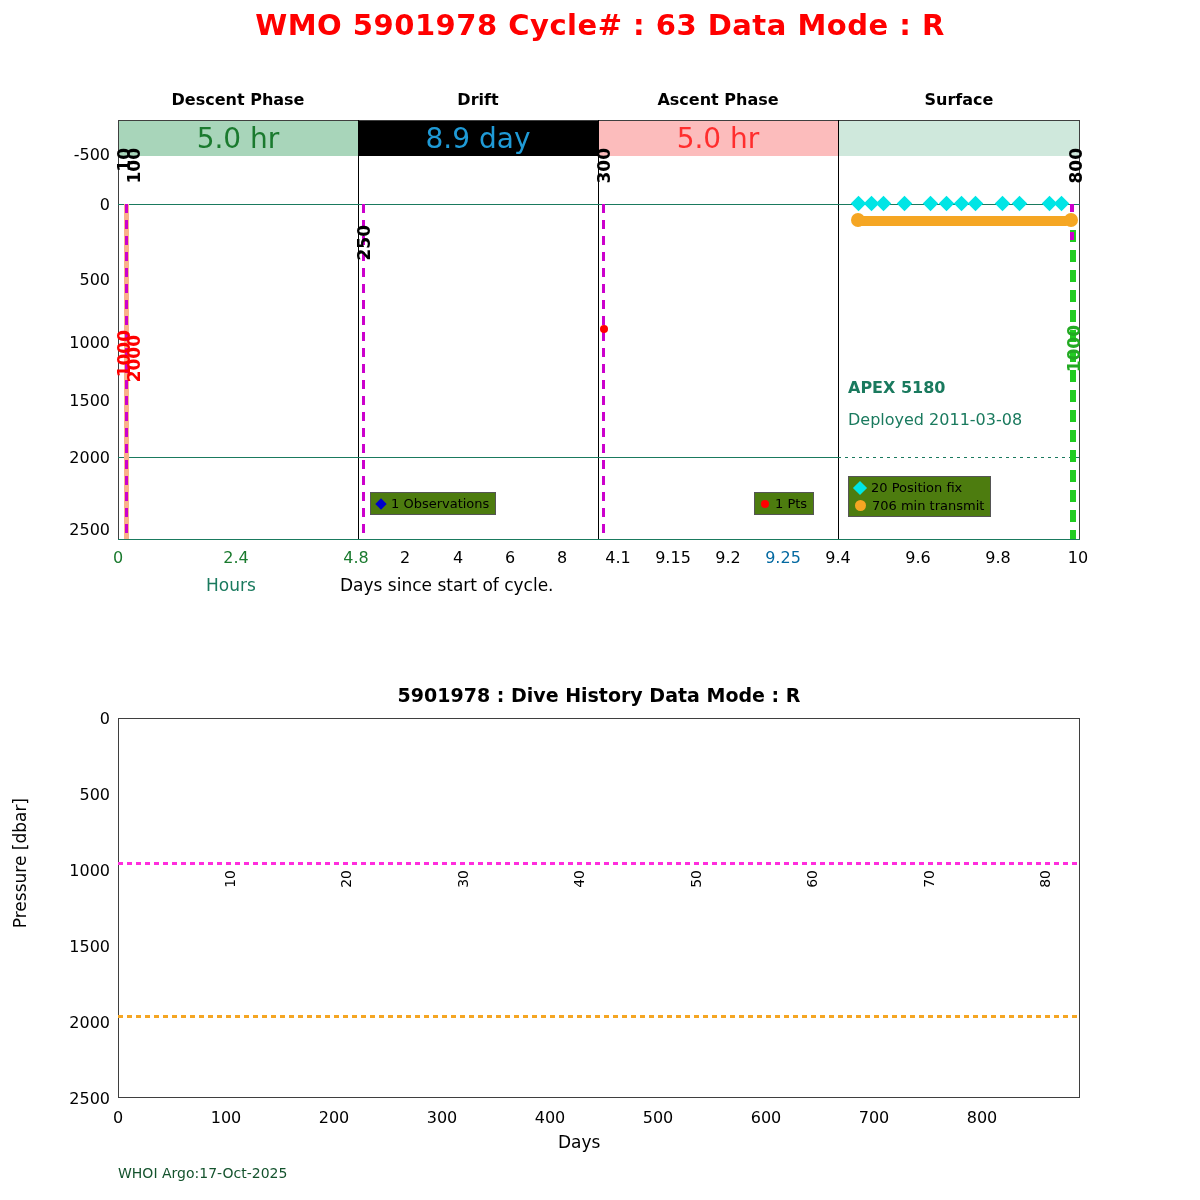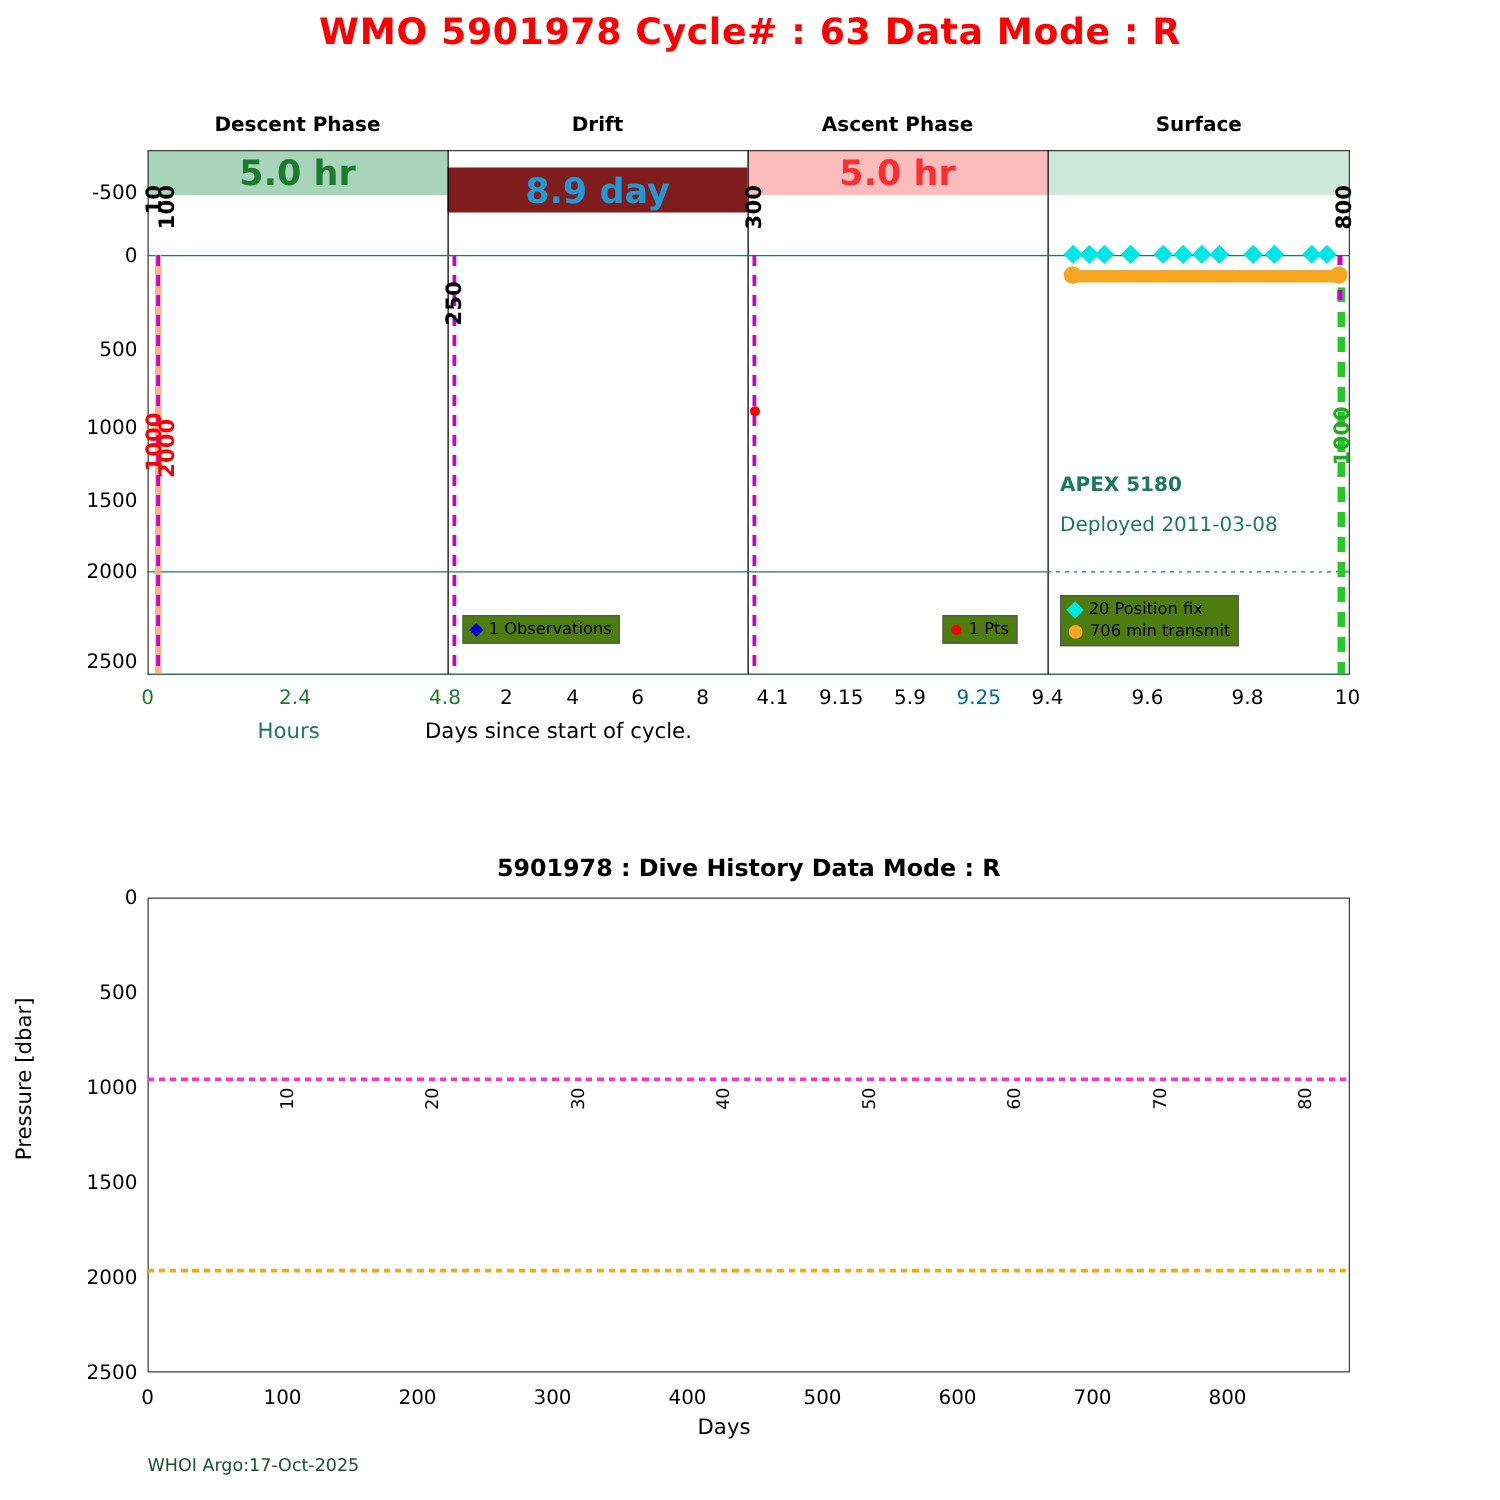--- a/index.html
+++ b/index.html
@@ -4,21 +4,21 @@
 <style>
   html,body{margin:0;padding:0;}
   body{width:1200px;height:1200px;background:#ffffff;font-family:"DejaVu Sans",sans-serif;position:relative;overflow:hidden;}
   .abs{position:absolute;}
   .ttl{width:100%;text-align:center;top:8px;font-size:29px;font-weight:bold;color:#ff0000;letter-spacing:0.5px;}
 
   
   #topPanel{left:118px;top:120px;width:962px;height:420px;}
   .panelBorder{position:absolute;left:0;top:0;width:100%;height:100%;border:1px solid #3f3f3f;box-sizing:border-box;}
   .phaseHdr{position:absolute;top:-30px;font-size:16px;font-weight:bold;color:#000;text-align:center;}
-  .phaseBand{position:absolute;top:0px;height:36px;display:flex;align-items:center;justify-content:center;font-size:28px;font-weight:bold;}
+  .phaseBand{position:absolute;top:0px;height:36px;display:flex;align-items:center;justify-content:center;font-size:28px;font-weight:normal;}
   .vline{position:absolute;width:1px;background:#000;top:0;bottom:0;}
   .hline{position:absolute;height:1px;left:0;right:0;background:#1a7a5e;}
   .rotLbl{position:absolute;font-size:17px;font-weight:bold;writing-mode:vertical-rl;text-orientation:mixed;transform:rotate(180deg);}
   .yTickLbl{position:absolute;right:0;font-size:16px;color:#000;text-align:right;transform:translateY(-50%);}
   .xTickLbl{position:absolute;font-size:16px;transform:translateX(-50%);}
   .legendBox{position:absolute;background:#4d7c0f;border:1px solid #555;font-size:13px;padding:3px 6px;}
   .lgRow{display:flex;align-items:center;gap:6px;white-space:nowrap;}
   .dot{width:9px;height:9px;border-radius:50%;display:inline-block;}
   .diam{width:10px;height:10px;display:inline-block;transform:rotate(45deg);}
   .floatTxt{position:absolute;font-size:16px;font-weight:bold;color:#1a7a5e;}
@@ -38,21 +38,21 @@
 <div class="abs ttl">WMO 5901978   Cycle# : 63   Data Mode : R</div>
 
 <div class="abs" id="topPanel">
 
   <div class="phaseHdr" style="left:0;width:240px;">Descent Phase</div>
   <div class="phaseHdr" style="left:240px;width:240px;">Drift</div>
   <div class="phaseHdr" style="left:480px;width:240px;">Ascent Phase</div>
   <div class="phaseHdr" style="left:720px;width:242px;">Surface</div>
 
   <div class="phaseBand" style="left:0;width:240px;background:#a8d5ba;color:#1a7a2e;">5.0 hr</div>
-  <div class="phaseBand" style="left:240px;width:240px;background:#7f1d1d;color:#1f9ad6;margin-top:14px;">8.9 day</div>
+  <div class="phaseBand" style="left:240px;width:240px;background:#000000;color:#1f9ad6;">8.9 day</div>
   <div class="phaseBand" style="left:480px;width:240px;background:#fcbcbc;color:#ff2d2d;">5.0 hr</div>
   <div class="phaseBand" style="left:720px;width:242px;background:#cfe8dc;"></div>
 
   <div class="panelBorder"></div>
 
   <div class="vline" style="left:240px;"></div>
   <div class="vline" style="left:480px;"></div>
   <div class="vline" style="left:720px;"></div>
 
   <div class="hline" style="top:84px;"></div>
@@ -135,21 +135,21 @@
   <div class="xTickLbl" style="left:0px;top:428px;color:#1a7a2e;">0</div>
   <div class="xTickLbl" style="left:118px;top:428px;color:#1a7a2e;">2.4</div>
   <div class="xTickLbl" style="left:238px;top:428px;color:#1a7a2e;">4.8</div>
 
   <div class="xTickLbl" style="left:287px;top:428px;color:#000;">2</div>
   <div class="xTickLbl" style="left:340px;top:428px;color:#000;">4</div>
   <div class="xTickLbl" style="left:392px;top:428px;color:#000;">6</div>
   <div class="xTickLbl" style="left:444px;top:428px;color:#000;">8</div>
   <div class="xTickLbl" style="left:500px;top:428px;color:#000;">4.1</div>
   <div class="xTickLbl" style="left:555px;top:428px;color:#000;">9.15</div>
-  <div class="xTickLbl" style="left:610px;top:428px;color:#000;">5.9</div>
+  <div class="xTickLbl" style="left:610px;top:428px;color:#000;">9.2</div>
   <div class="xTickLbl" style="left:665px;top:428px;color:#0369a1;">9.25</div>
   <div class="xTickLbl" style="left:720px;top:428px;color:#000;">9.4</div>
   <div class="xTickLbl" style="left:800px;top:428px;color:#000;">9.6</div>
   <div class="xTickLbl" style="left:880px;top:428px;color:#000;">9.8</div>
   <div class="xTickLbl" style="left:960px;top:428px;color:#000;">10</div>
 
   <div class="axLbl" style="left:88px;top:455px;color:#1a7a5e;">Hours</div>
   <div class="axLbl" style="left:222px;top:455px;color:#000;">Days since start of cycle.</div>
 </div>
 

